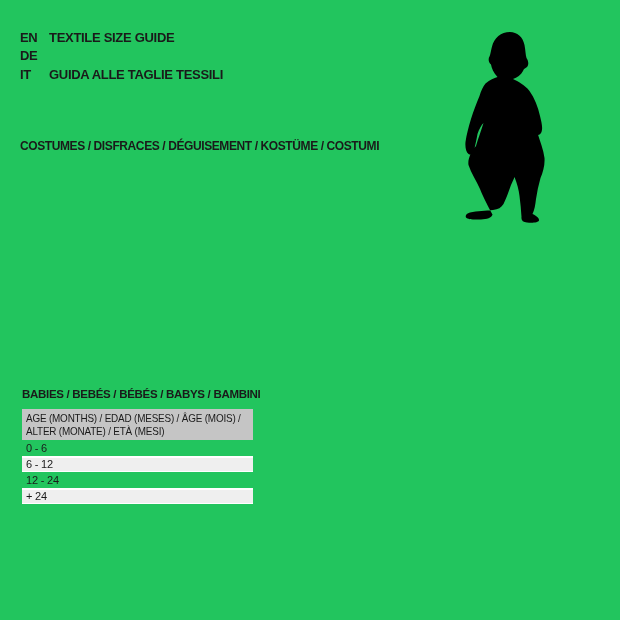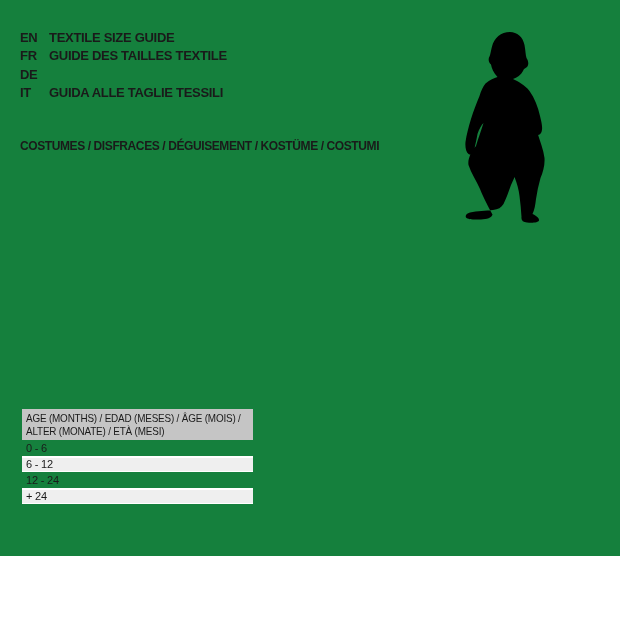--- a/index.html
+++ b/index.html
@@ -2,22 +2,22 @@
 <html><head>
 <meta charset="utf-8">
 <style>
   * { margin: 0; padding: 0; box-sizing: border-box; }
   html, body { background: #ffffff; }
   body { font-family: "Liberation Sans", "DejaVu Sans", sans-serif; color: #1a1a1a; }
 
   .canvas {
     position: relative;
     width: 620px;
-    height: 556px;
-    background: #15803d;
+    height: 620px;
+    background: #22c55e;
     overflow: hidden;
     padding-left: 44px;
   }
 
   
   .lang-block {
     position: absolute;
     left: 20px;
     top: 29px;
   }
@@ -99,24 +99,20 @@
 <body>
 
 <div class="canvas">
 
   <div class="lang-block">
     <div class="lang-row">
       <span class="lang-code">EN</span>
       <span>TEXTILE SIZE GUIDE</span>
     </div>
     <div class="lang-row">
-      <span class="lang-code">FR</span>
-      <span>GUIDE DES TAILLES TEXTILE</span>
-    </div>
-    <div class="lang-row">
       <span class="lang-code">DE</span>
     </div>
     <div class="lang-row">
       <span class="lang-code">IT</span>
       <span>GUIDA ALLE TAGLIE TESSILI</span>
     </div>
   </div>
 
   <div class="category">COSTUMES / DISFRACES / DÉGUISEMENT / KOSTÜME / COSTUMI</div>
 
@@ -162,20 +158,21 @@
       C 33.5 96 36.5 88 39.5 81
       C 41 76 43 71.5 45.5 68.5
       C 50 64.5 54 63 57.5 62
       C 53.5 58 51.5 53 51 49.5
       C 48.5 47.5 48 43.5 49.5 41.5
       C 50.5 39.5 51 35 52 31.5
       C 54 23 61 17 70 17
       Z"></path>
   </svg>
 
+  <div class="section-title">BABIES / BEBÉS / BÉBÉS / BABYS / BAMBINI</div>
 
   <div class="size-table">
     <div class="thead">
       <div class="thead-inner">AGE (MONTHS) / EDAD (MESES) / ÂGE (MOIS) /
 ALTER (MONATE) / ETÀ (MESI)</div>
     </div>
     <div class="row">0 - 6</div>
     <div class="row row-striped">6 - 12</div>
     <div class="row">12 - 24</div>
     <div class="row row-striped">+ 24</div>

